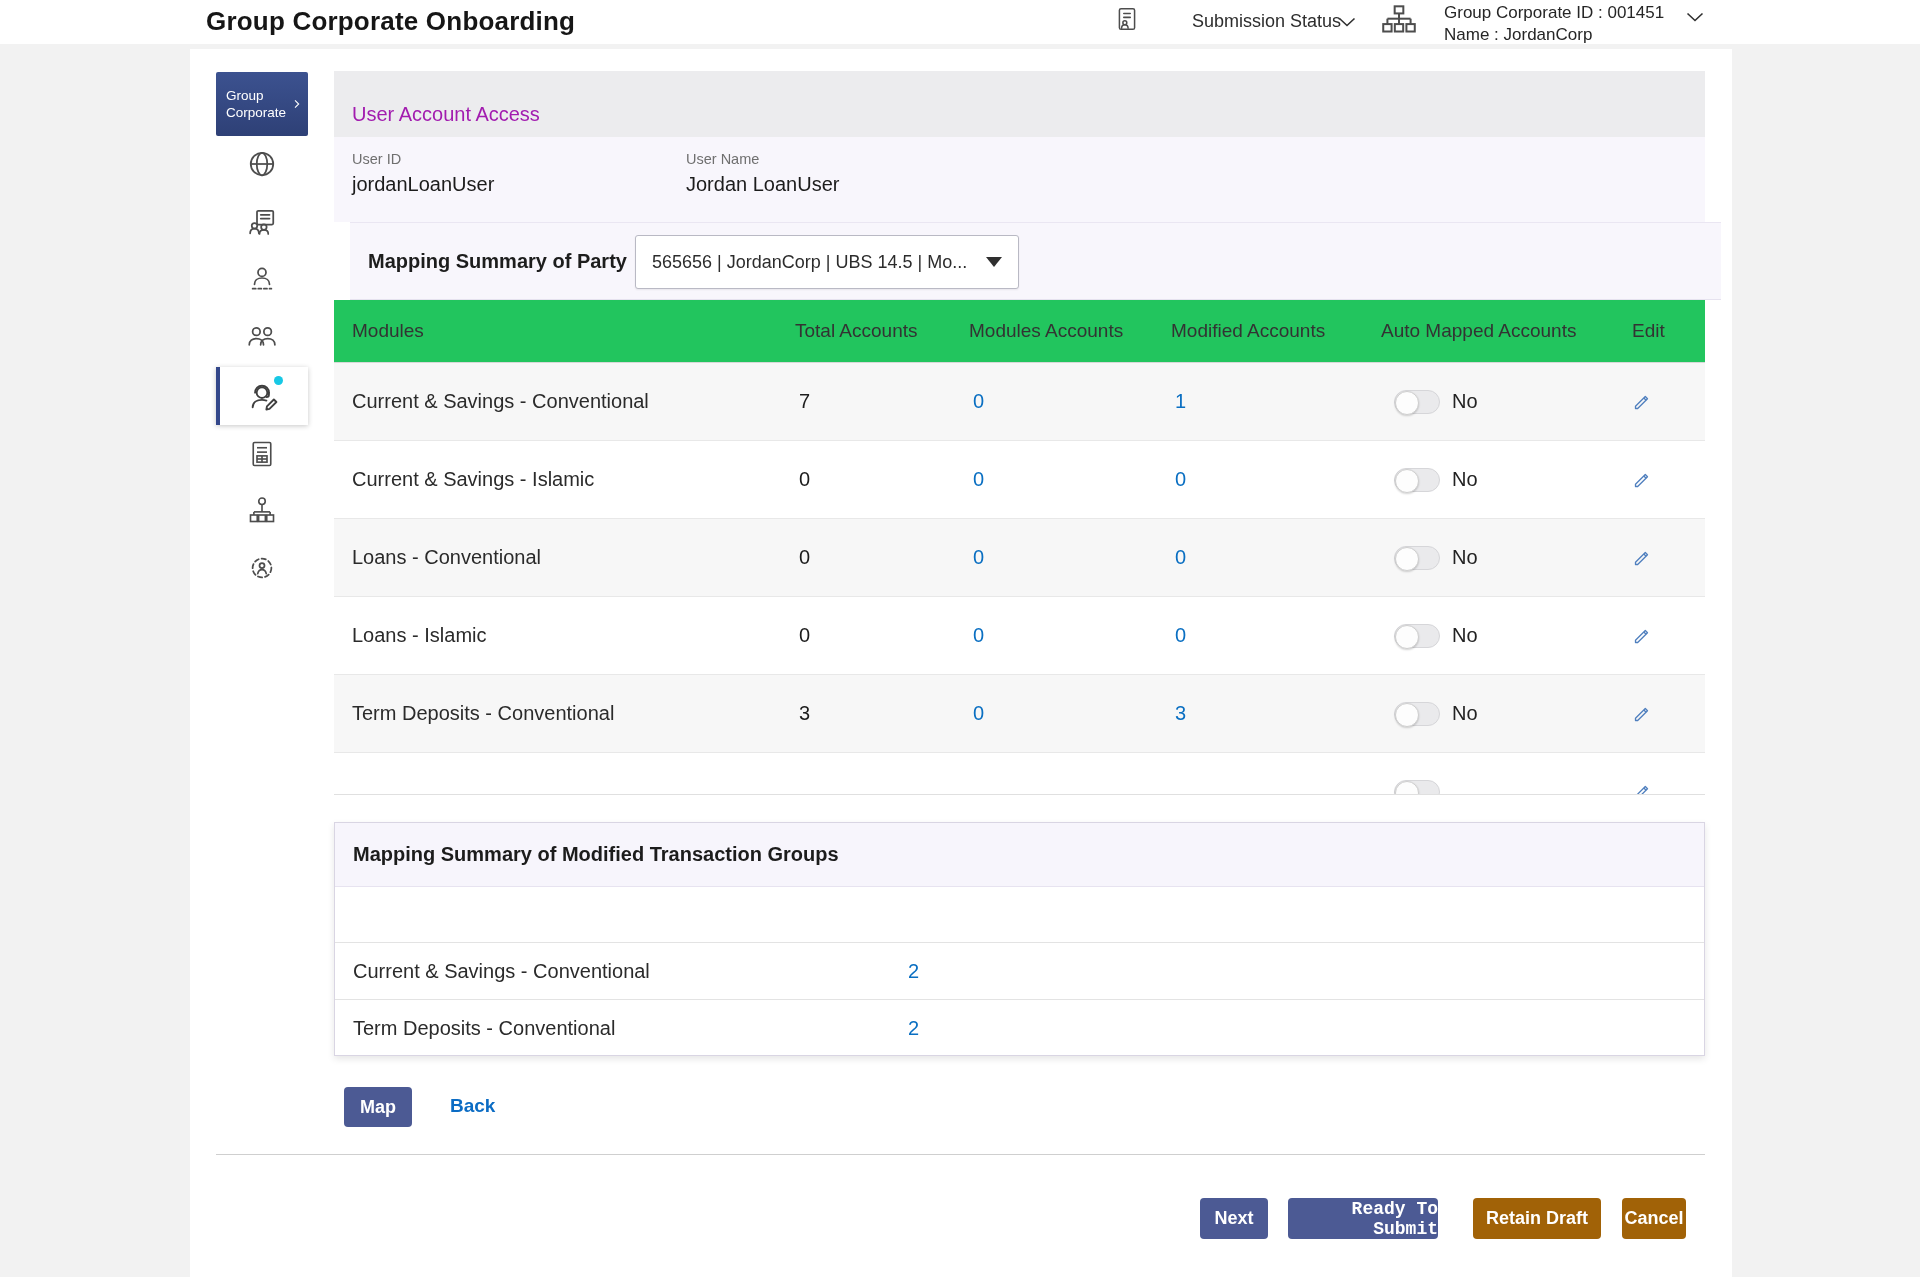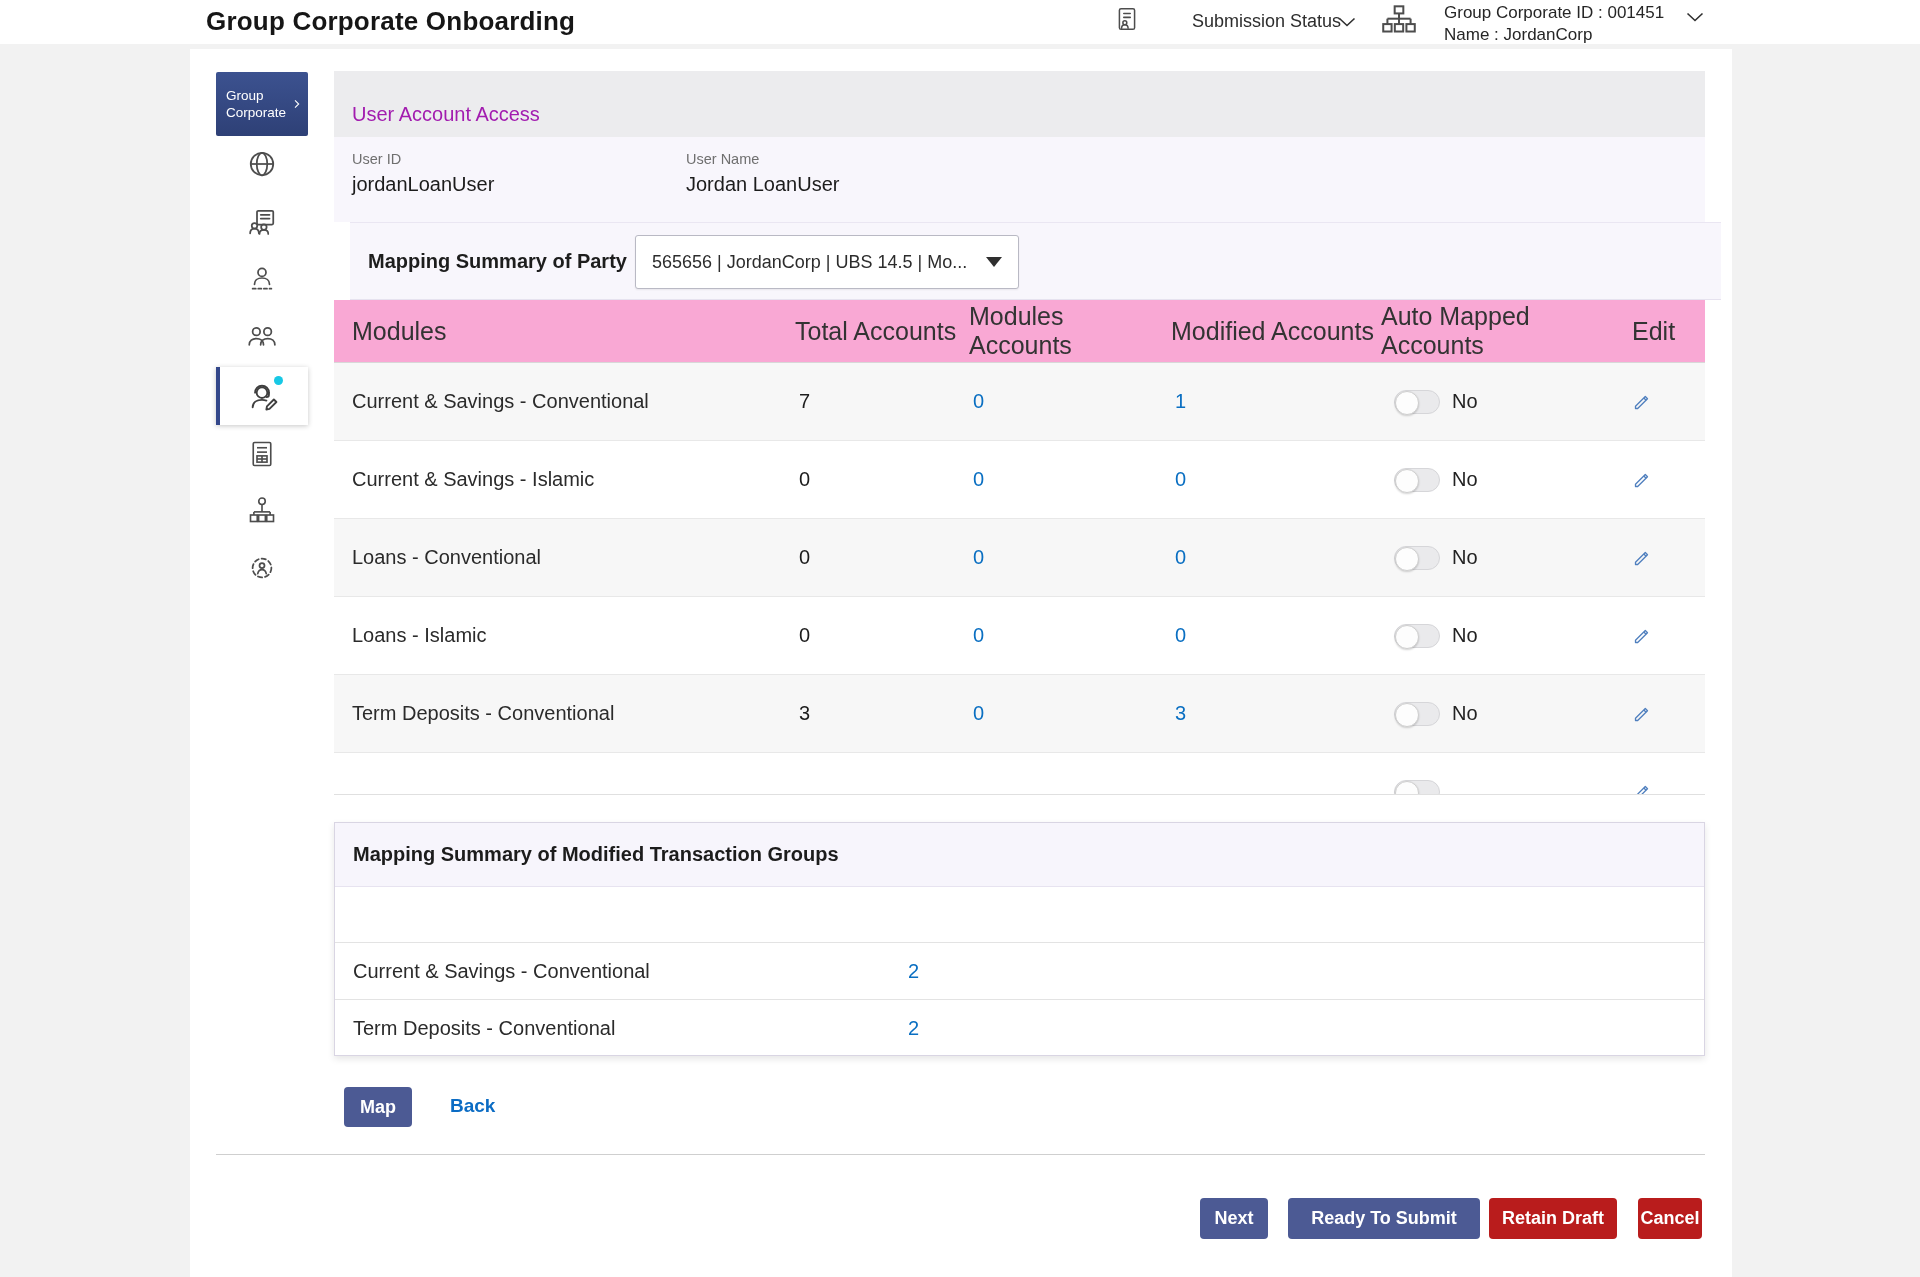--- a/index.html
+++ b/index.html
@@ -61,22 +61,22 @@
     background:#fff; border:1px solid #b9b9c4; border-radius:3px;
     box-shadow:0 1px 2px rgba(0,0,0,.07);
     display:flex; align-items:center; justify-content:space-between;
     padding:0 16px; font-size:18px; color:#2c2c2c; cursor:pointer;
   }
   .caret-down { width:0; height:0; border-left:8px solid transparent; border-right:8px solid transparent; border-top:10px solid #2f2f2f; }
 
   .tbl { position:absolute; left:144px; top:251px; width:1371px; height:495px; overflow:hidden; border-bottom:1px solid #e0e0e0; background:#fff; }
   .tbl-head {
     height:63px; display:grid; grid-template-columns:443px 174px 202px 210px 251px 1fr;
-    align-items:center; padding-left:18px; font-size:25px; color:#333;
-    border-bottom:1px solid #d8d8d8; background:#f9a8d4;
+    align-items:center; padding-left:18px; font-size:19px; color:#333;
+    border-bottom:1px solid #d8d8d8; background:#22c55e;
   }
   .tbl-row {
     height:78px; display:grid; grid-template-columns:443px 174px 202px 210px 251px 1fr;
     align-items:center; padding-left:18px; font-size:20px; border-bottom:1px solid #e8e8e8;
   }
   .tbl-row.odd { background:#f7f7f7; }
   .tbl-row.even { background:#ffffff; }
   .cell-module { color:#2b2b2b; }
   .cell-num { color:#1d1d1d; padding-left:4px; }
   .cell-link { color:#0a6fc2; padding-left:4px; cursor:pointer; }
@@ -106,26 +106,26 @@
   .groups-spacer { height:55px; }
   .group-row {
     height:57px; border-top:1px solid #e3e3e3;
     display:grid; grid-template-columns:555px 1fr; align-items:center;
     padding-left:18px; font-size:20px; color:#2b2b2b;
   }
   .group-count { color:#0a6fc2; cursor:pointer; }
 
   .btn { position:absolute; height:41px; border:none; border-radius:4px; color:#fff; font-size:18px; font-weight:600; font-family:"Liberation Sans", sans-serif; display:flex; align-items:center; justify-content:center; cursor:pointer; }
   .btn.primary { background:#4c5a94;text-align:right; }
-  .btn.dark { background:#b91c1c;margin-left:16px; }
+  .btn.dark { background:#a16207; }
   .btn-map { left:154px; top:1038px; width:68px; height:40px; }
   .back-link { position:absolute; left:260px; top:1046px; font-size:19px; font-weight:700; color:#0b6cc4; cursor:pointer; }
   .divider { position:absolute; left:26px; top:1105px; width:1489px; height:1px; background:#cfcfcf; }
   .btn-next   { left:1010px; top:1149px; width:68px; }
-  .btn-ready  { left:1098px; top:1149px; width:192px; }
+  .btn-ready  { left:1098px; top:1149px; width:150px;font-family:Liberation Mono, monospace; }
   .btn-retain { left:1283px; top:1149px; width:128px; }
   .btn-cancel { left:1432px; top:1149px; width:64px; }
 
   svg.gray { stroke:#4d4d4d; }
 </style>
 </head>
 <body>
 
 <div class="topbar">
   <div class="page-title">Group Corporate Onboarding</div>

